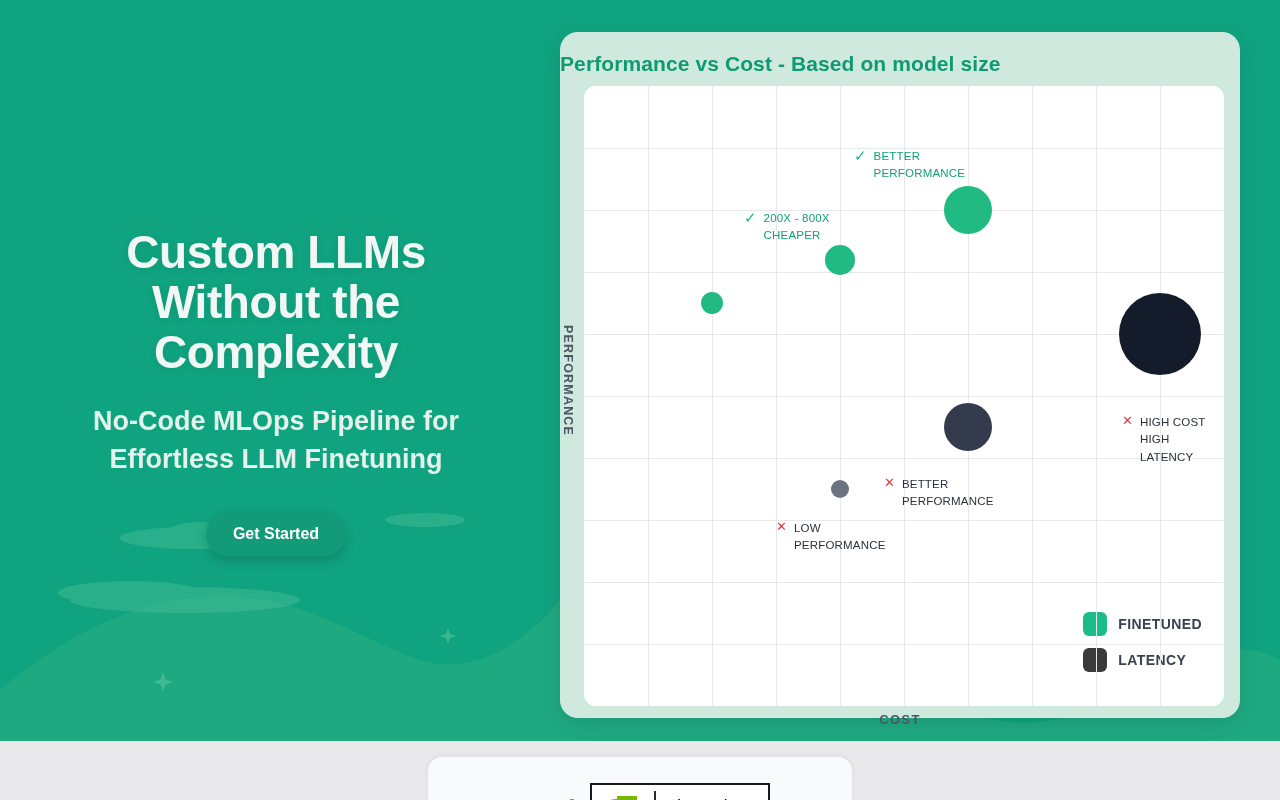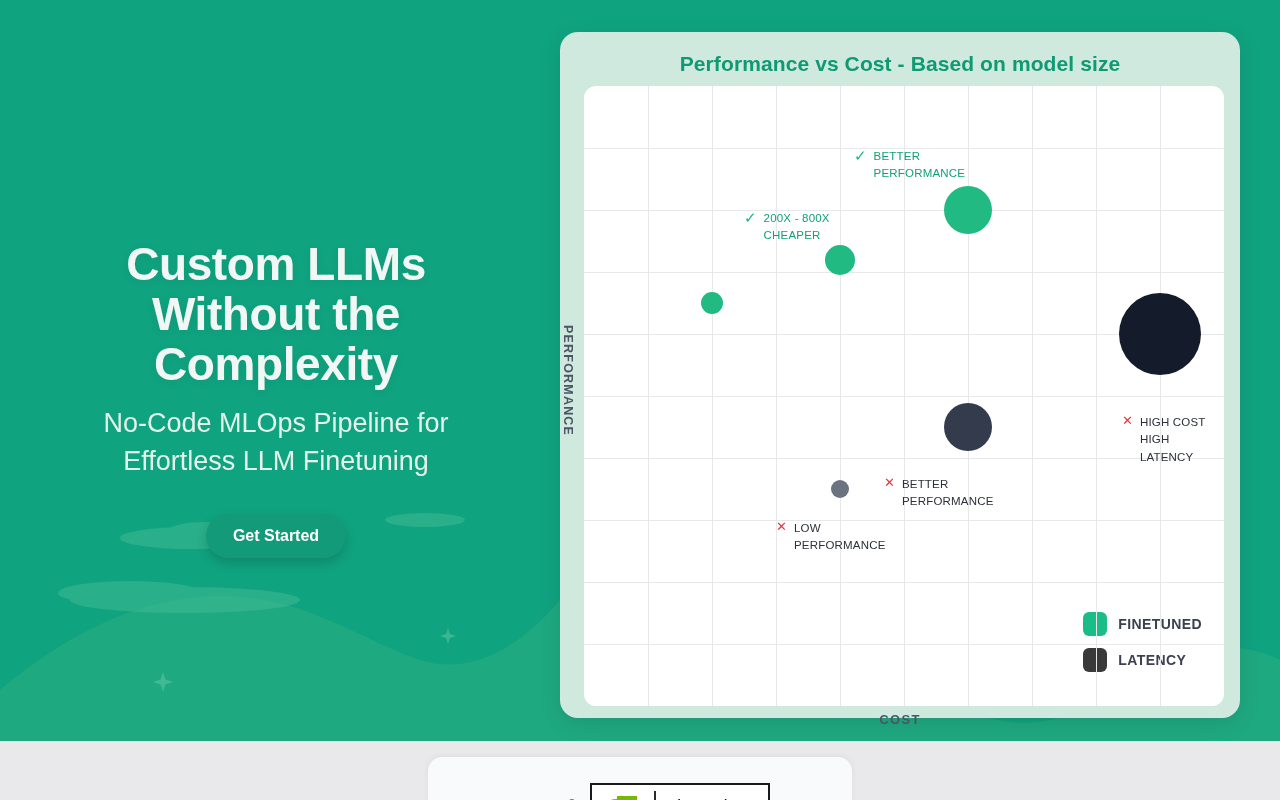--- a/index.html
+++ b/index.html
@@ -38,51 +38,51 @@
     display: flex; align-items: center;
   }
   .nv-eye { width: 62px; display: flex; align-items: center; justify-content: center; }
   .nv-divider { width: 2px; height: 30px; background: #2b2b2b; }
   .nv-word {
     flex: 1; text-align: center; color: #111;
     font-size: 17px; letter-spacing: .1px;
   }
 
   
-  .hero { position: absolute; left: 0; top: 239px; width: 552px; text-align: center; }
+  .hero { position: absolute; left: 0; top: 227px; width: 552px; text-align: center; }
   .hero-title {
     color: #f1f7f4; font-size: 46px; font-weight: 700;
     line-height: 1.09; letter-spacing: -.4px;
     text-shadow: 0 2px 10px rgba(0,0,0,.07);
     padding: 0 38px;
   }
   .hero-sub {
-    margin-top: 16px; color: #e4f2ec; font-size: 27px;
-    font-weight: 400; line-height: 1.38; padding: 0 60px;
+    margin-top: 26px; color: #e4f2ec; font-size: 27px;
+    font-weight: 700; line-height: 1.38; padding: 0 60px;
   }
   .hero-btns { margin-top: 34px; display: flex; justify-content: center; gap: 22px; }
   .btn {
     border: none; cursor: pointer; color: #ffffff;
     background: #139a78; font-size: 16px; font-weight: 700;
     font-family: "Liberation Sans", sans-serif;
     border-radius: 999px; padding: 13px 27px;
     box-shadow: 0 5px 12px rgba(0,0,0,.16);
   }
   .btn.secondary { background: #139a78; }
 
   
   .chart-card {
     position: absolute; left: 560px; top: 32px;
     width: 680px; height: 686px;
     background: #cfe9df;
     border-radius: 18px;
     box-shadow: 0 6px 22px rgba(0,0,0,.10);
   }
   .chart-title {
-    text-align: center; color: #0e9a72;
+    text-align: left; color: #0e9a72;
     font-size: 21px; font-weight: 700; padding-top: 20px;
     letter-spacing: .1px;
   }
   .plot {
     position: absolute; left: 24px; top: 54px;
     width: 640px; height: 620px;
     background: #ffffff; border-radius: 12px;
     overflow: hidden;
   }
   .grid-v, .grid-h { position: absolute; background: #e6e8ea; }

